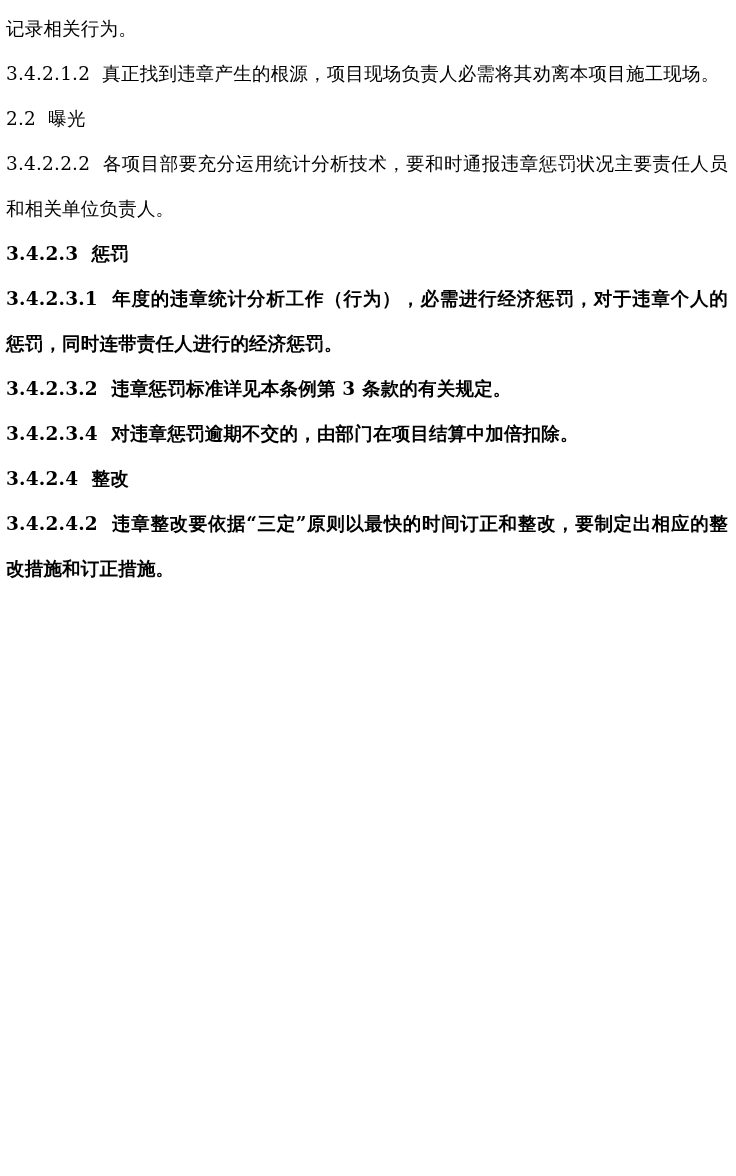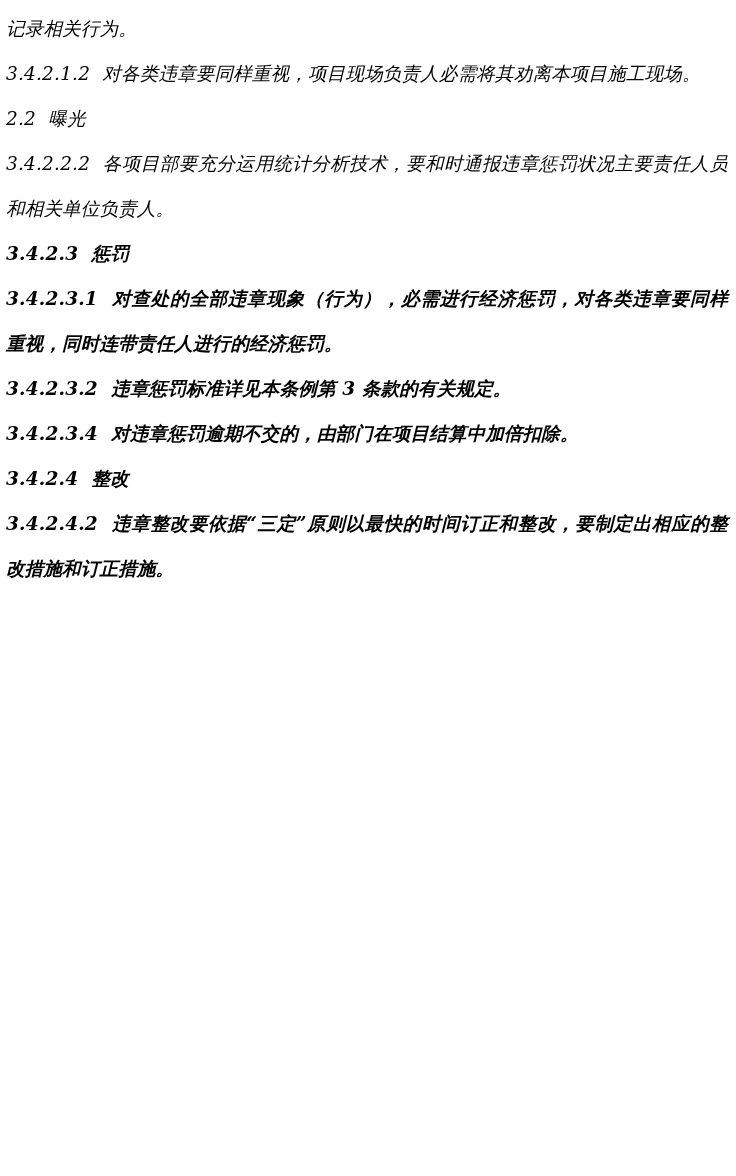--- a/index.html
+++ b/index.html
@@ -12,21 +12,20 @@
     min-height: 1176px;
     font-family: "DejaVu Serif", "Liberation Serif", serif;
     color: #000000;
   }
   .page {
     width: 736px;
     min-height: 1176px;
     box-sizing: border-box;
     padding: 6px 8px 19px 6px;
     background: #ffffff;
-    font-style: italic;
   }
   .para {
     font-size: 18.5px;
     line-height: 45px;
     text-align: justify;
     text-justify: inter-ideograph;
     margin: 0;
     letter-spacing: 0.2px;
     white-space: pre-wrap;
     word-break: break-all;
@@ -34,23 +33,23 @@
   .para.bold {
     font-weight: bold;
   }
 </style>
 </head>
 <body>
 
 <div class="page">
   <div id="body-text">
       <p class="para">记录相关行为。</p>
-      <p class="para">3.4.2.1.2  对各类违章要同样重视，项目现场负责人必需将其劝离本项目施工现场。</p>
+      <p class="para">3.4.2.1.2  真正找到违章产生的根源，项目现场负责人必需将其劝离本项目施工现场。</p>
       <p class="para">2.2  曝光</p>
       <p class="para">3.4.2.2.2  各项目部要充分运用统计分析技术，要和时通报违章惩罚状况主要责任人员和相关单位负责人。</p>
       <p class="para bold">3.4.2.3  惩罚</p>
-      <p class="para bold">3.4.2.3.1  对查处的全部违章现象（行为），必需进行经济惩罚，对各类违章要同样重视，同时连带责任人进行的经济惩罚。</p>
+      <p class="para bold">3.4.2.3.1  年度的违章统计分析工作（行为），必需进行经济惩罚，对于违章个人的惩罚，同时连带责任人进行的经济惩罚。</p>
       <p class="para bold">3.4.2.3.2  违章惩罚标准详见本条例第 3 条款的有关规定。</p>
       <p class="para bold">3.4.2.3.4  对违章惩罚逾期不交的，由部门在项目结算中加倍扣除。</p>
       <p class="para bold">3.4.2.4  整改</p>
       <p class="para bold">3.4.2.4.2  违章整改要依据“三定”原则以最快的时间订正和整改，要制定出相应的整改措施和订正措施。</p>
     </div>
 </div>
 
 </body></html>

